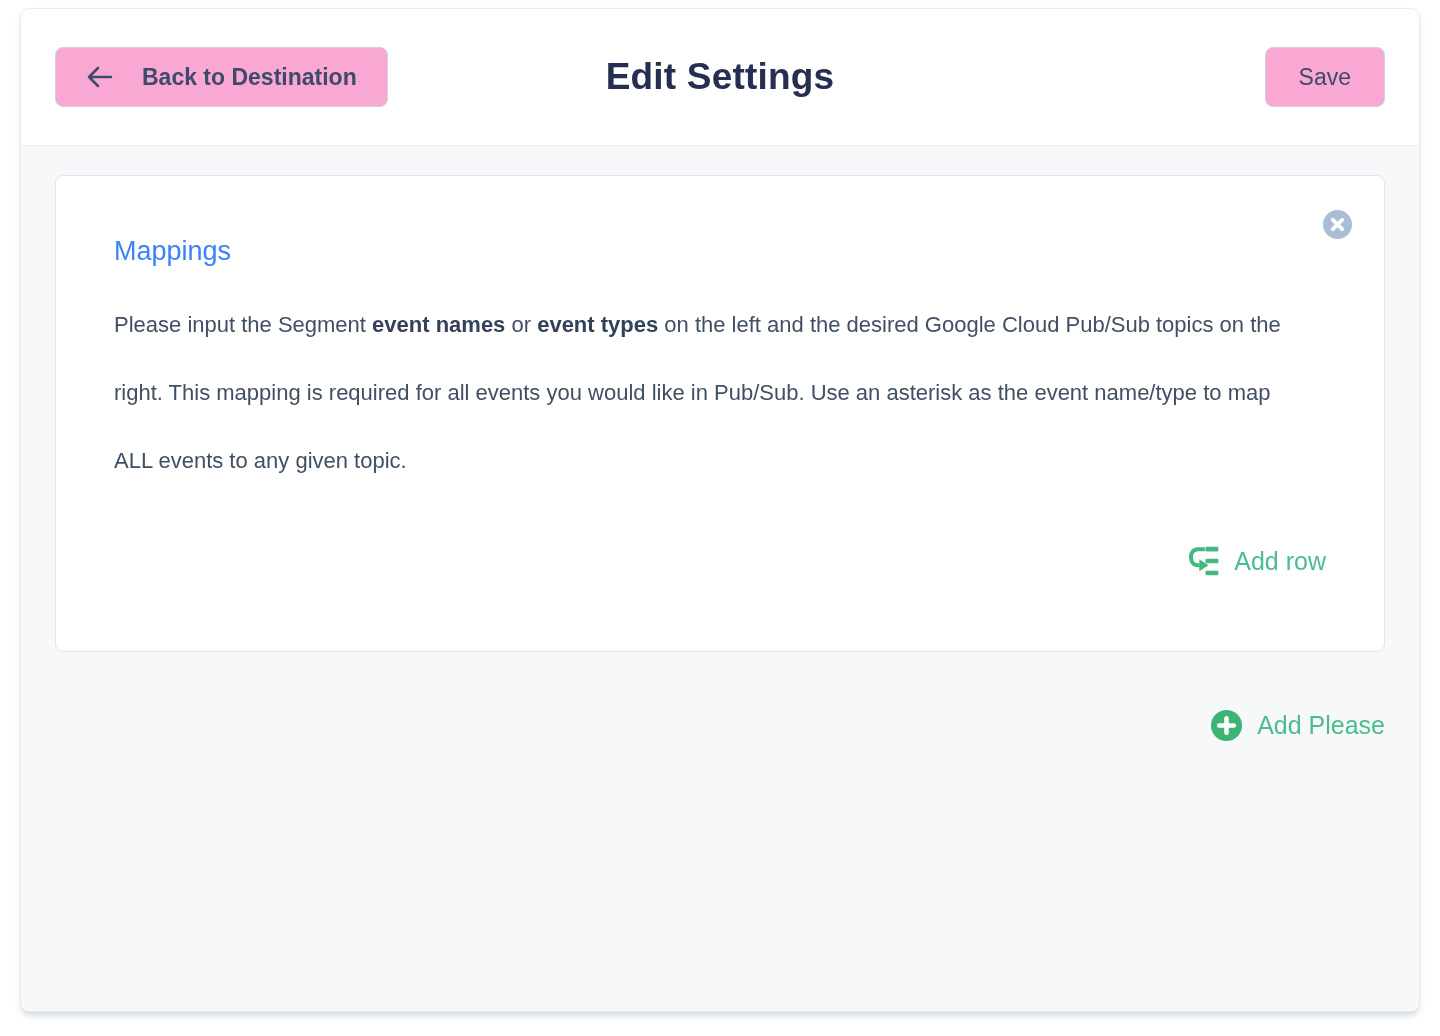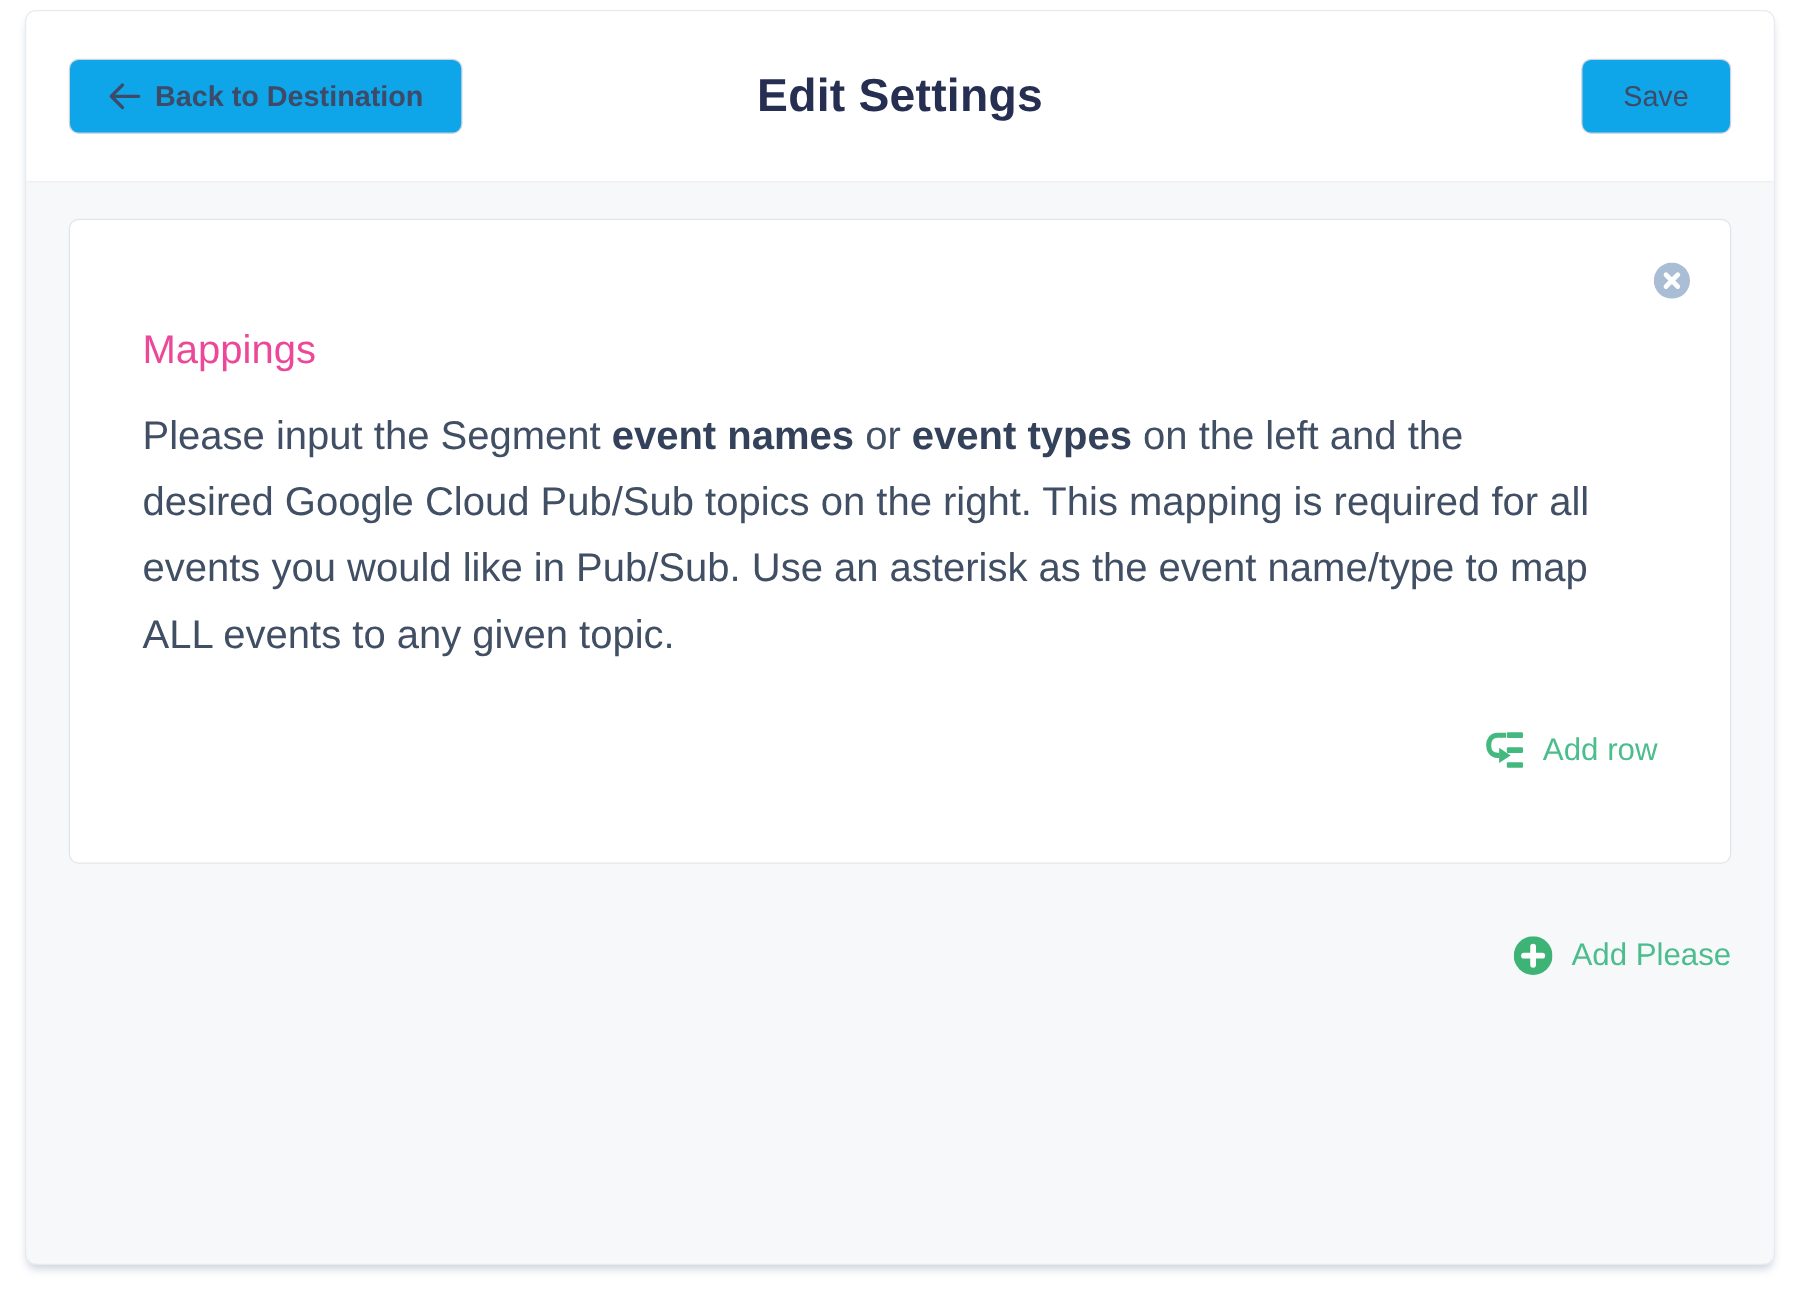--- a/index.html
+++ b/index.html
@@ -9,22 +9,22 @@
     background: #f7f8fa; border: 1px solid #e7eaef; border-radius: 9px;
     box-shadow: 0 5px 7px -2px rgba(166,178,196,0.55);
     overflow: hidden;
   }
   
   .header {
     height: 137px; background: #ffffff; border-bottom: 1px solid #e9ebef;
     display: flex; align-items: center; padding: 0 34px; position: relative;
   }
   .btn {
-    display: inline-flex; align-items: center; gap: 11px;
-    background: #0ea5e9; border: 1px solid #ccd4de; border-radius: 8px;
+    display: inline-flex; align-items: center; gap: 29px;
+    background: #f9a8d4; border: 1px solid #ccd4de; border-radius: 8px;
     height: 60px; padding: 0 30px; cursor: pointer;
     font-family: "Liberation Sans", sans-serif;
     font-size: 23px; color: #3d4a68;
   }
   .btn.back { font-weight: 600; }
   .page-title {
     position: absolute; left: 50%; top: 50%; transform: translate(-50%,-50%);
     font-size: 37px; font-weight: 700; color: #262f52; letter-spacing: 0.2px;
   }
   .btn.save { margin-left: auto; padding: 0 33px; font-weight: 400; }
@@ -34,22 +34,22 @@
   .card {
     margin-top: 29px; background: #ffffff; border: 1px solid #e1e5ea;
     border-radius: 8px; position: relative; padding: 60px 58px 74px 58px;
   }
   .circle-btn {
     width: 29px; height: 29px; border-radius: 50%; border: none; padding: 0;
     display: inline-flex; align-items: center; justify-content: center; cursor: pointer;
     background: transparent;
   }
   .card-close { position: absolute; top: 34px; right: 32px; }
-  .card-title { font-size: 32px; font-weight: 500; color: #ec4899; margin-top: 25px; }
-  .card-desc { margin-top: 24px; max-width: 1170px; font-size: 32px; line-height: 53px; color: #414f64; }
+  .card-title { font-size: 27px; font-weight: 500; color: #3b82f6; }
+  .card-desc { margin-top: 24px; max-width: 1170px; font-size: 22px; line-height: 68px; color: #414f64; }
   .card-desc b { font-weight: 700; color: #33415a; }
   
   .map-row {
     margin-top: 28px; border: 1px solid #e3e7ec; border-radius: 8px;
     padding: 31px; display: flex; align-items: center; background: #ffffff;
   }
   .map-input {
     width: 518px; height: 74px; border: 1px solid #d8dee6; border-radius: 8px;
     padding: 0 29px; background: #ffffff;
     font-family: "DejaVu Sans Mono", monospace; font-size: 25px; color: #4a5c71;

